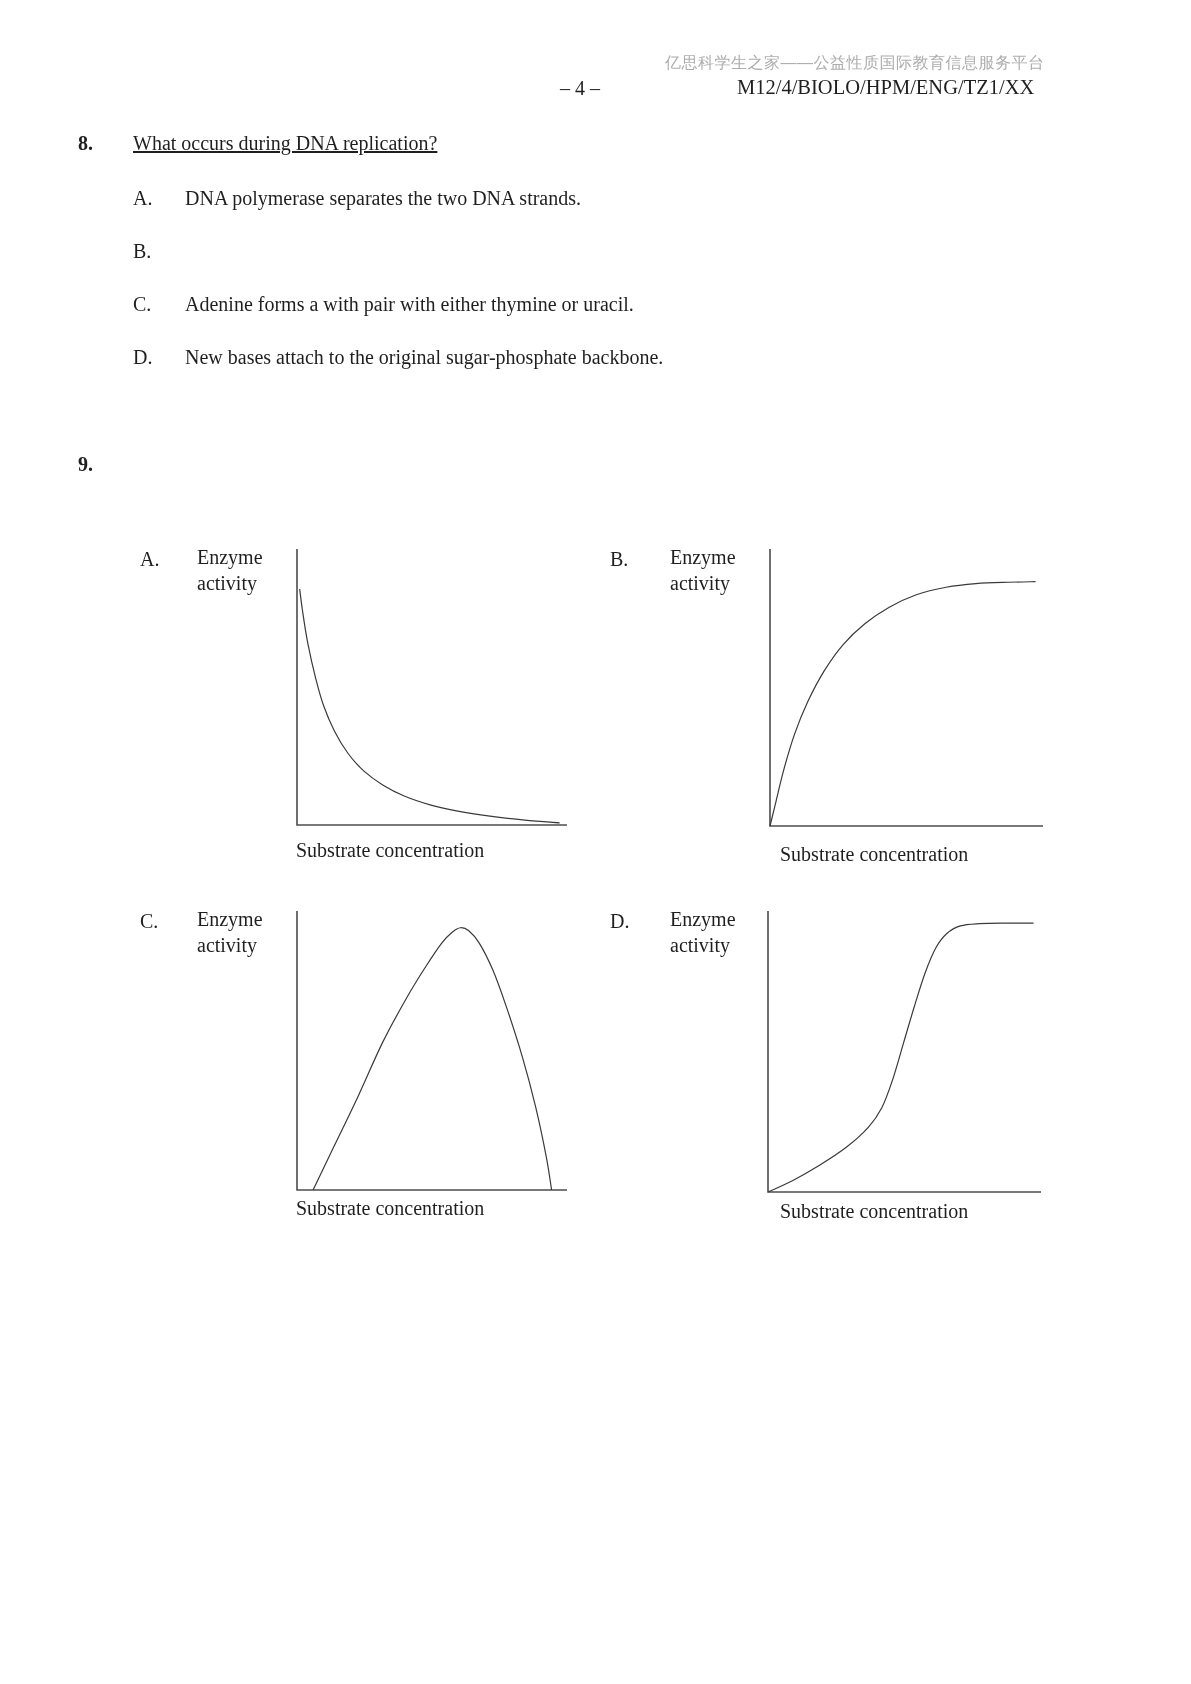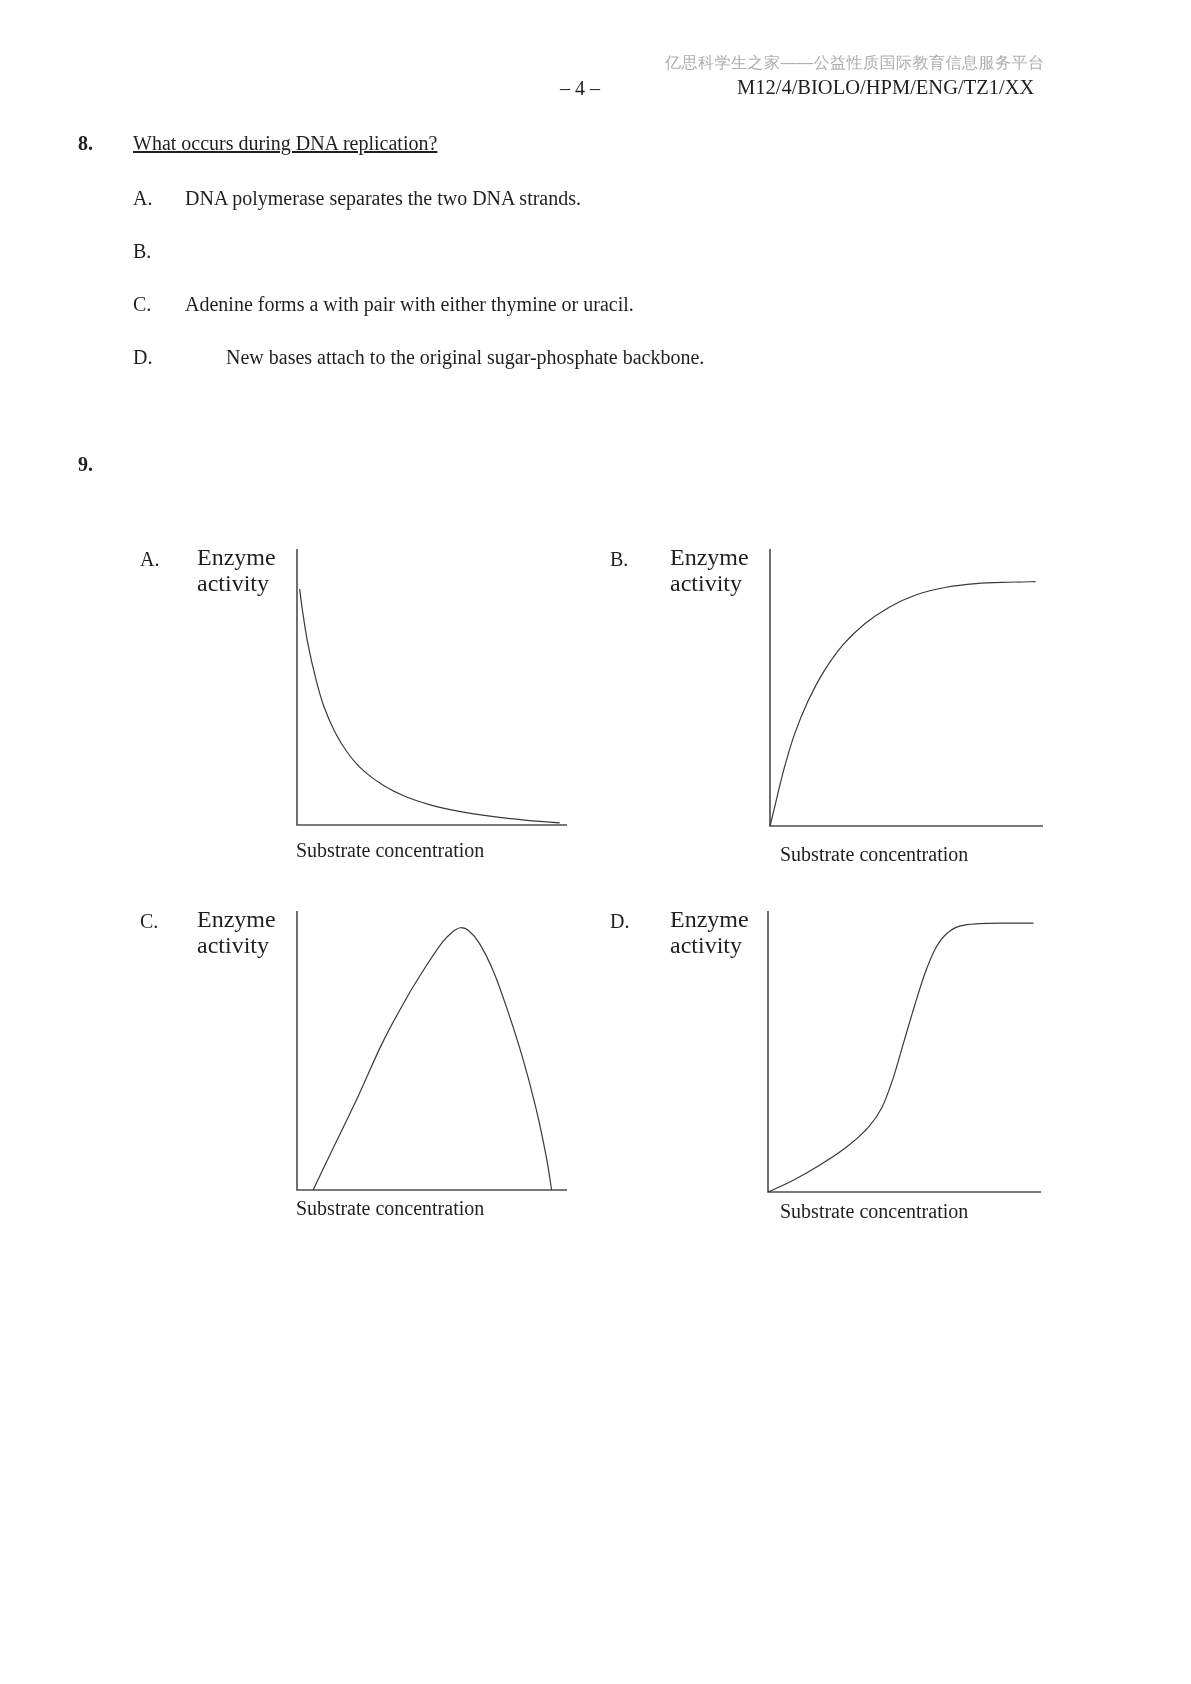--- a/index.html
+++ b/index.html
@@ -9,21 +9,21 @@
   }
   .abs { position:absolute; }
   .t20 { font-size:20px; line-height:1.25; white-space:nowrap; }
   .qnum { font-weight:bold; }
   .hdr-wm {
     font-family:"Liberation Sans", sans-serif; font-size:16px;
     color:#abadaf; letter-spacing:0.5px; white-space:nowrap;
   }
   .page-num { font-size:20px; white-space:nowrap; }
   .paper-code { font-size:20.5px; white-space:nowrap; }
-  .ylabel { font-size:24px; line-height:26px;font-family:Liberation Serif, serif; }
+  .ylabel { font-size:20px; line-height:26px;font-family:Liberation Serif, serif; }
   .ylabel span { display:block; }
   .xlabel { font-size:20px; text-align:left; white-space:nowrap; }
   .ftr-code { font-size:17px; white-space:nowrap; }
   .ftr-wm {
     font-family:"Liberation Sans", sans-serif; font-size:19px;
     color:#8e959b; white-space:nowrap;
   }
   svg.plot { display:block; overflow:visible; }
 </style>
 </head>
@@ -40,21 +40,21 @@
 
   <div class="abs t20" style="left:133px; top:186px;">A.</div>
   <div class="abs t20" style="left:185px; top:186px;text-align:center;">DNA polymerase separates the two DNA strands.</div>
 
   <div class="abs t20" style="left:133px; top:239px;">B.</div>
 
   <div class="abs t20" style="left:133px; top:292px;">C.</div>
   <div class="abs t20" style="left:185px; top:292px;">Adenine forms a with pair with either thymine or uracil.</div>
 
   <div class="abs t20" style="left:133px; top:345px;">D.</div>
-  <div class="abs t20" style="left:185px; top:345px;margin-left:41px;">New bases attach to the original sugar-phosphate backbone.</div>
+  <div class="abs t20" style="left:185px; top:345px;">New bases attach to the original sugar-phosphate backbone.</div>
 
   <div class="abs t20 qnum" style="left:78px; top:452px;">9.</div>
 
   <div class="abs t20" style="left:140px; top:547px;">A.</div>
   <div class="abs ylabel" style="left:197px; top:544px;">
     <span>Enzyme</span>
     <span>activity</span>
   </div>
   <svg class="abs plot" style="left:296px; top:549px;" width="271" height="277">
       <path d="M 1 0 L 1 276 L 271 276" fill="none" stroke="#4d4d4d" stroke-width="1.6"></path>

